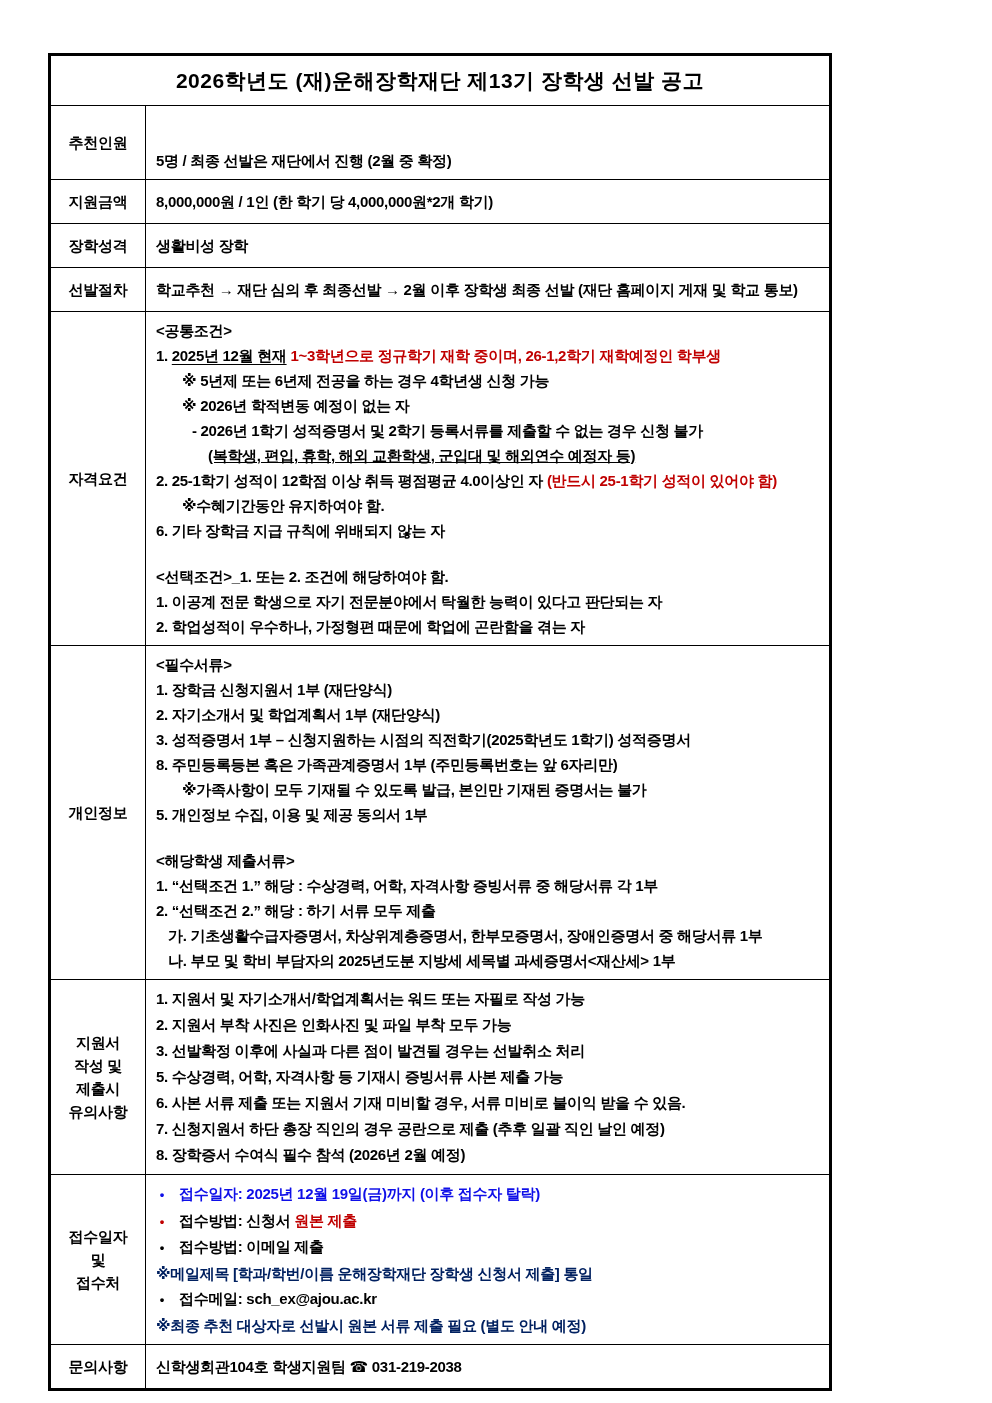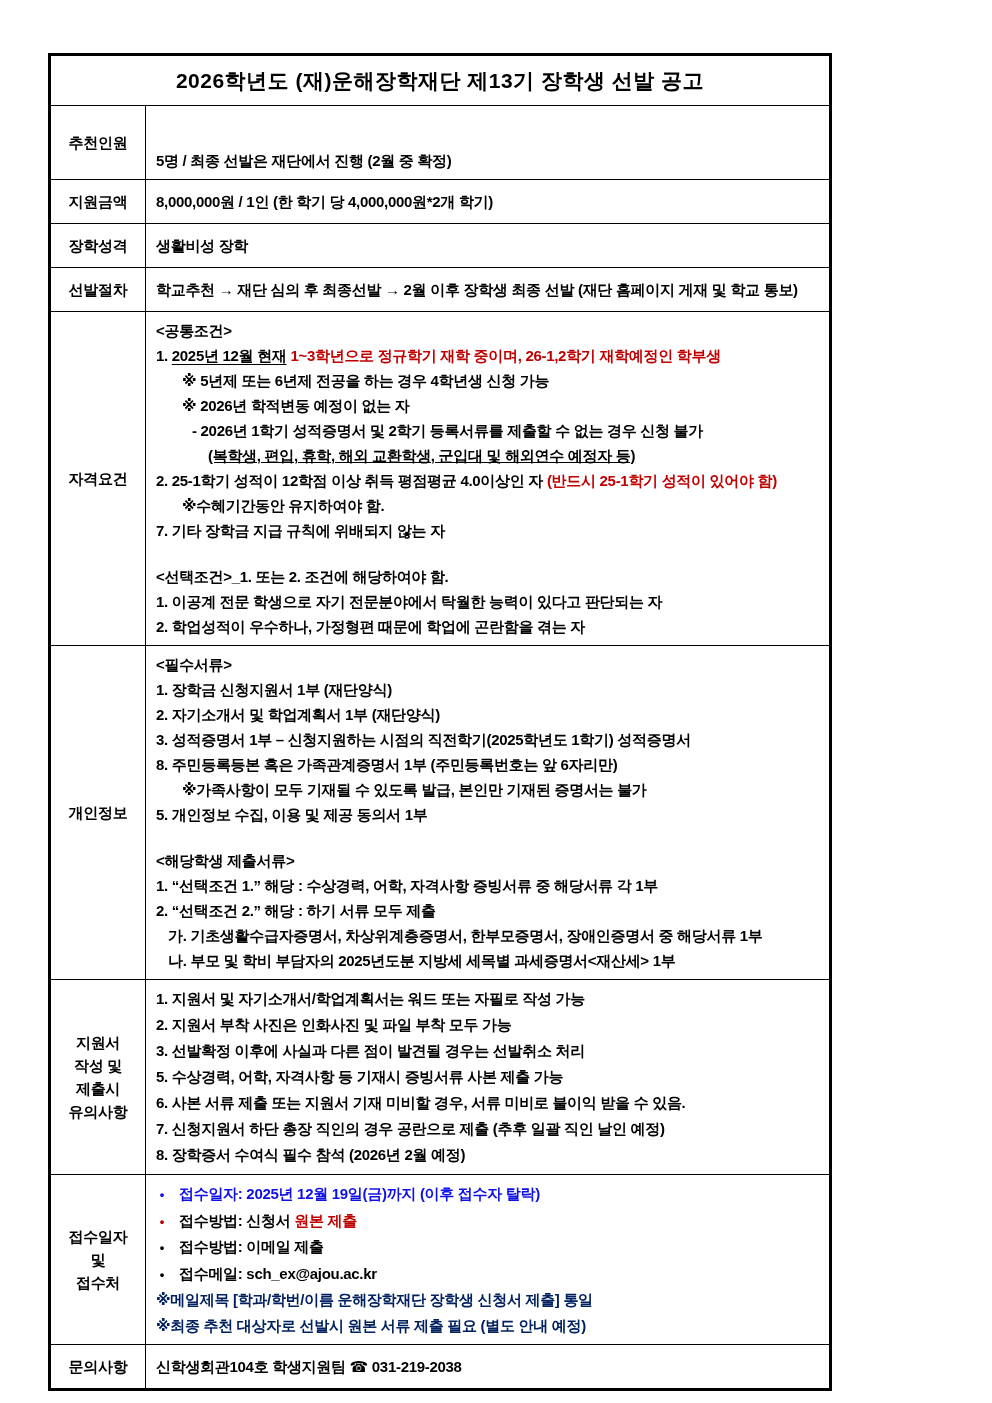--- a/index.html
+++ b/index.html
@@ -105,21 +105,21 @@
           </div>
           <div class="content-cell">
             <div class="line" style="padding-left: 10px;"><span class="seg">&lt;공통조건&gt;</span></div>
             <div class="line" style="padding-left: 10px;"><span class="seg">1. </span><span class="seg u">2025년 12월 현재</span><span class="seg"> </span><span class="seg c-red">1~3학년으로 정규학기 재학 중이며, 26-1,2학기 재학예정인 학부생</span></div>
             <div class="line" style="padding-left: 36px;"><span class="seg">※ 5년제 또는 6년제 전공을 하는 경우 4학년생 신청 가능</span></div>
             <div class="line" style="padding-left: 36px;"><span class="seg">※ 2026년 학적변동 예정이 없는 자</span></div>
             <div class="line" style="padding-left: 46px;"><span class="seg">- 2026년 1학기 성적증명서 및 2학기 등록서류를 제출할 수 없는 경우 신청 불가</span></div>
             <div class="line" style="padding-left: 62px; text-decoration: underline;"><span class="seg">(복학생, 편입, 휴학, 해외 교환학생, 군입대 및 해외연수 예정자 등)</span></div>
             <div class="line" style="padding-left: 10px;"><span class="seg">2. 25-1학기 성적이 12학점 이상 취득 평점평균 4.0이상인 자 </span><span class="seg c-red">(반드시 25-1학기 성적이 있어야 함)</span></div>
             <div class="line" style="padding-left: 36px;"><span class="seg">※수혜기간동안 유지하여야 함.</span></div>
-            <div class="line" style="padding-left: 10px;"><span class="seg">7. 기타 장학금 지급 규칙에 위배되지 않는 자</span></div>
+            <div class="line" style="padding-left: 10px;"><span class="seg">6. 기타 장학금 지급 규칙에 위배되지 않는 자</span></div>
             <div class="line spacer-before" style="padding-left: 10px;"><span class="seg">&lt;선택조건&gt;_1. 또는 2. 조건에 해당하여야 함.</span></div>
             <div class="line" style="padding-left: 10px;"><span class="seg">1. 이공계 전문 학생으로 자기 전문분야에서 탁월한 능력이 있다고 판단되는 자</span></div>
             <div class="line" style="padding-left: 10px;"><span class="seg">2. 학업성적이 우수하나, 가정형편 때문에 학업에 곤란함을 겪는 자</span></div>
           </div>
         </div>
         <div class="trow r-documents">
           <div class="label-cell">
             <div>개인정보</div>
           </div>
           <div class="content-cell">
@@ -157,22 +157,22 @@
         <div class="trow r-application">
           <div class="label-cell">
             <div>접수일자</div>
             <div>및</div>
             <div>접수처</div>
           </div>
           <div class="content-cell">
             <div class="line" style="padding-left: 10px;"><span class="seg c-blue bullet">•</span><span class="seg c-blue">접수일자: 2025년 12월 19일(금)까지 (이후 접수자 탈락)</span></div>
             <div class="line" style="padding-left: 10px;"><span class="seg c-red bullet">•</span><span class="seg">접수방법: 신청서 </span><span class="seg c-red">원본 제출</span></div>
             <div class="line" style="padding-left: 10px;"><span class="seg bullet">•</span><span class="seg">접수방법: 이메일 제출</span></div>
+            <div class="line" style="padding-left: 10px;"><span class="seg c-navy">※메일제목 [학과/학번/이름 운해장학재단 장학생 신청서 제출] 통일</span></div>
             <div class="line" style="padding-left: 10px;"><span class="seg bullet">•</span><span class="seg">접수메일: sch_ex@ajou.ac.kr</span></div>
-            <div class="line" style="padding-left: 10px;"><span class="seg c-navy">※메일제목 [학과/학번/이름 운해장학재단 장학생 신청서 제출] 통일</span></div>
             <div class="line" style="padding-left: 10px;"><span class="seg c-navy">※최종 추천 대상자로 선발시 원본 서류 제출 필요 (별도 안내 예정)</span></div>
           </div>
         </div>
         <div class="trow r-contact simple">
           <div class="label-cell">
             <div>문의사항</div>
           </div>
           <div class="content-cell">
             <div class="line" style="padding-left: 10px;"><span class="seg">신학생회관104호 학생지원팀 ☎ 031-219-2038</span></div>
           </div>

